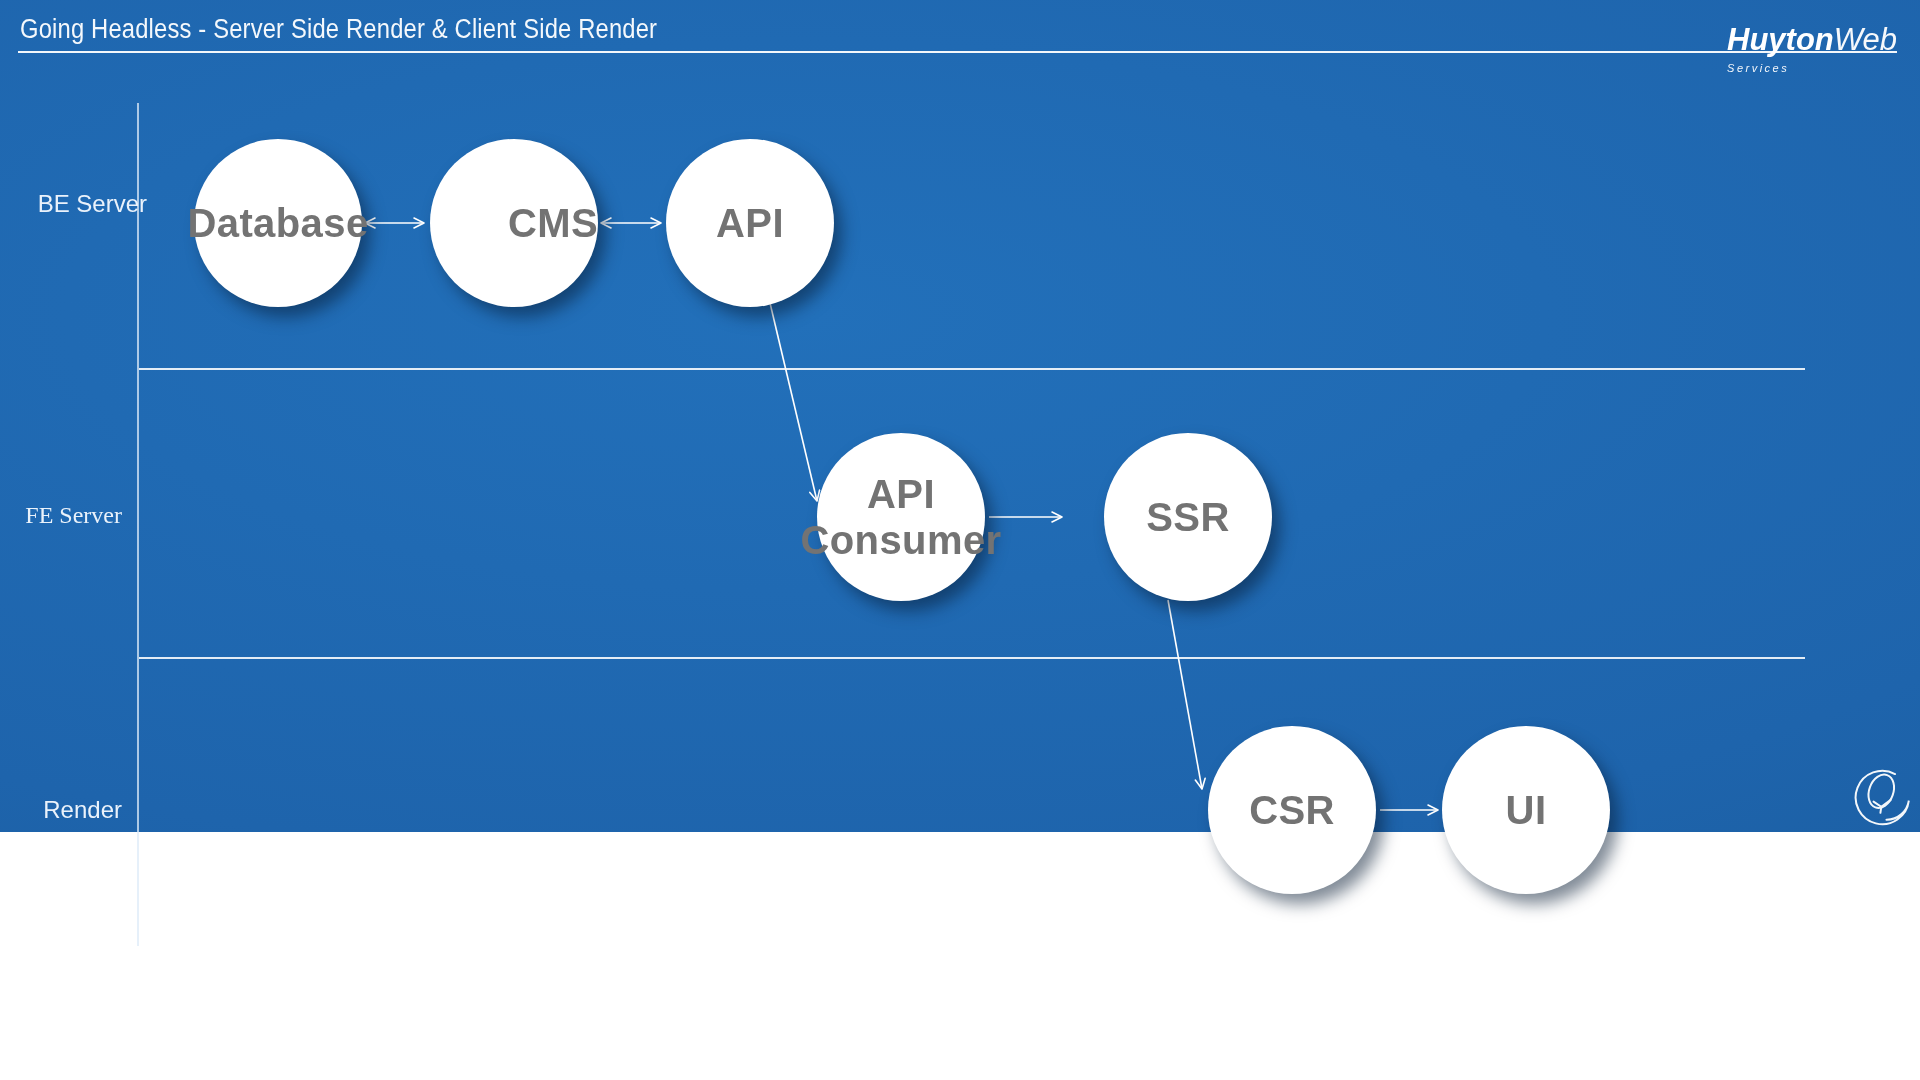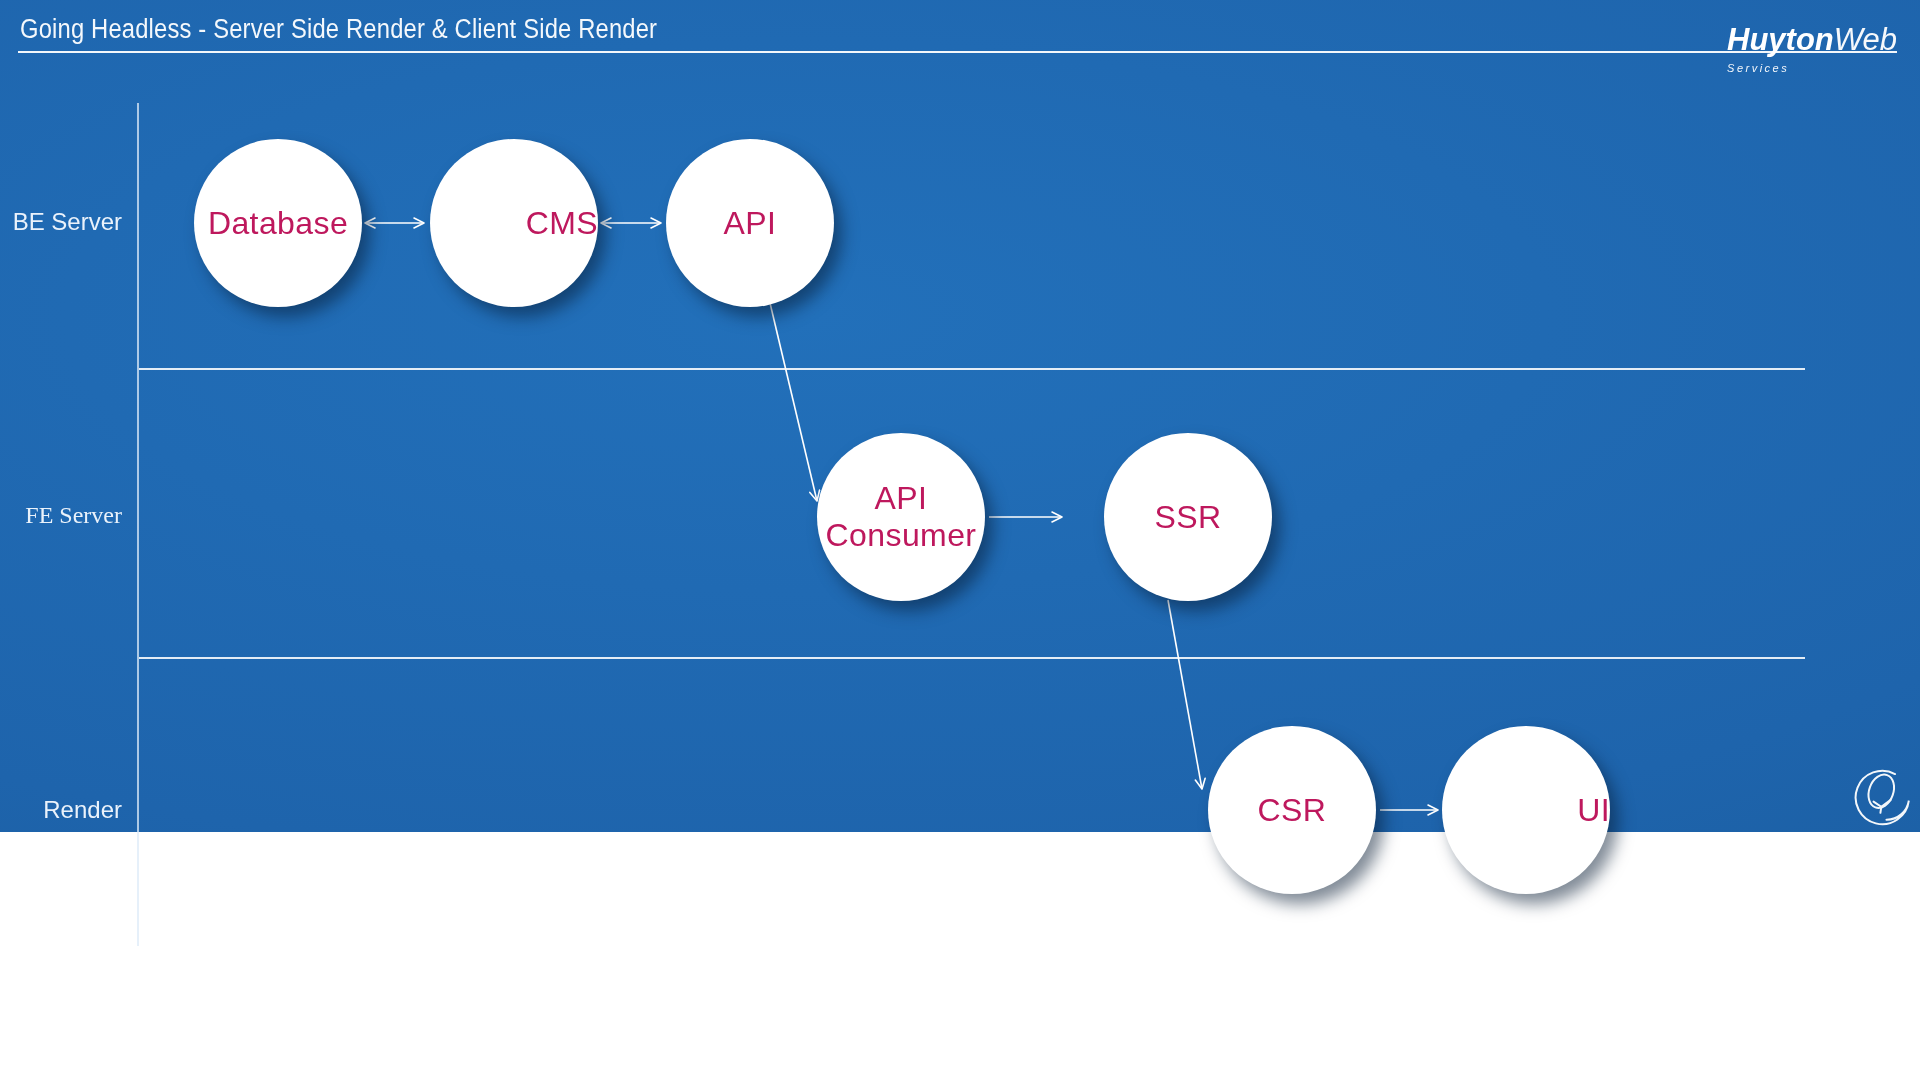--- a/index.html
+++ b/index.html
@@ -41,32 +41,32 @@
     position:absolute;left:139px;width:1666px;height:2px;
     background:rgba(255,255,255,0.88);
   }
   .lane-divider.d1{top:368px;}
   .lane-divider.d2{top:657px;}
   .lane-divider.d3{top:944px;}
   .lane-label{
     position:absolute;left:0;width:122px;text-align:right;
     color:#eaf2fb;font-size:24px;font-weight:400;line-height:30px;
   }
-  .lane-label.l0{top:207px;}
+  .lane-label.l0{top:189px;padding-left:25px;}
   .lane-label.l1{top:500px;font-family:Liberation Serif, serif;}
   .lane-label.l2{top:795px;}
   
   .node{
     position:absolute;border-radius:50%;
     background:#ffffff;
     box-shadow:8px 10px 16px rgba(6,25,50,0.5);
     display:flex;align-items:center;justify-content:center;
   }
   .node .node-label{
-    color:#be185d;font-size:32px;font-weight:400;letter-spacing:0.4px;
+    color:#737373;font-size:40px;font-weight:700;letter-spacing:0.4px;
     text-align:center;line-height:1.15;white-space:pre-line;
   }
   
   #edges{position:absolute;left:0;top:0;width:1920px;height:1080px;pointer-events:none;}
   
   .swirl{position:absolute;right:5px;bottom:2px;width:64px;height:62px;opacity:0.95;}
 </style>
 </head>
 <body>
 
@@ -121,21 +121,21 @@
       <div class="node" style="left: 817px; top: 433px; height: 168px; width: 168px;">
         <span class="node-label">API
 Consumer</span>
       </div>
       <div class="node" style="left: 1104px; top: 433px; height: 168px; width: 168px;">
         <span class="node-label">SSR</span>
       </div>
       <div class="node" style="left: 1208px; top: 726px; height: 168px; width: 168px;">
         <span class="node-label">CSR</span>
       </div>
-      <div class="node" style="left: 1442px; top: 726px; height: 168px; width: 168px; justify-content: flex-end;">
+      <div class="node" style="left: 1442px; top: 726px; height: 168px; width: 168px;">
         <span class="node-label">UI</span>
       </div>
     </div>
 
   <svg class="swirl" viewBox="0 0 72 72">
     <g fill="none" stroke="#ffffff" stroke-width="2.3" stroke-linecap="round">
       <path d="M50 7 A31 31 0 1 0 66 38 A26 26 0 0 1 40 60"></path>
       <ellipse cx="34" cy="27" rx="14" ry="20" transform="rotate(20 34 27)"></ellipse>
       <path d="M25 39 L34 45 L45 37"></path>
       <path d="M34 45 L33 52"></path>

